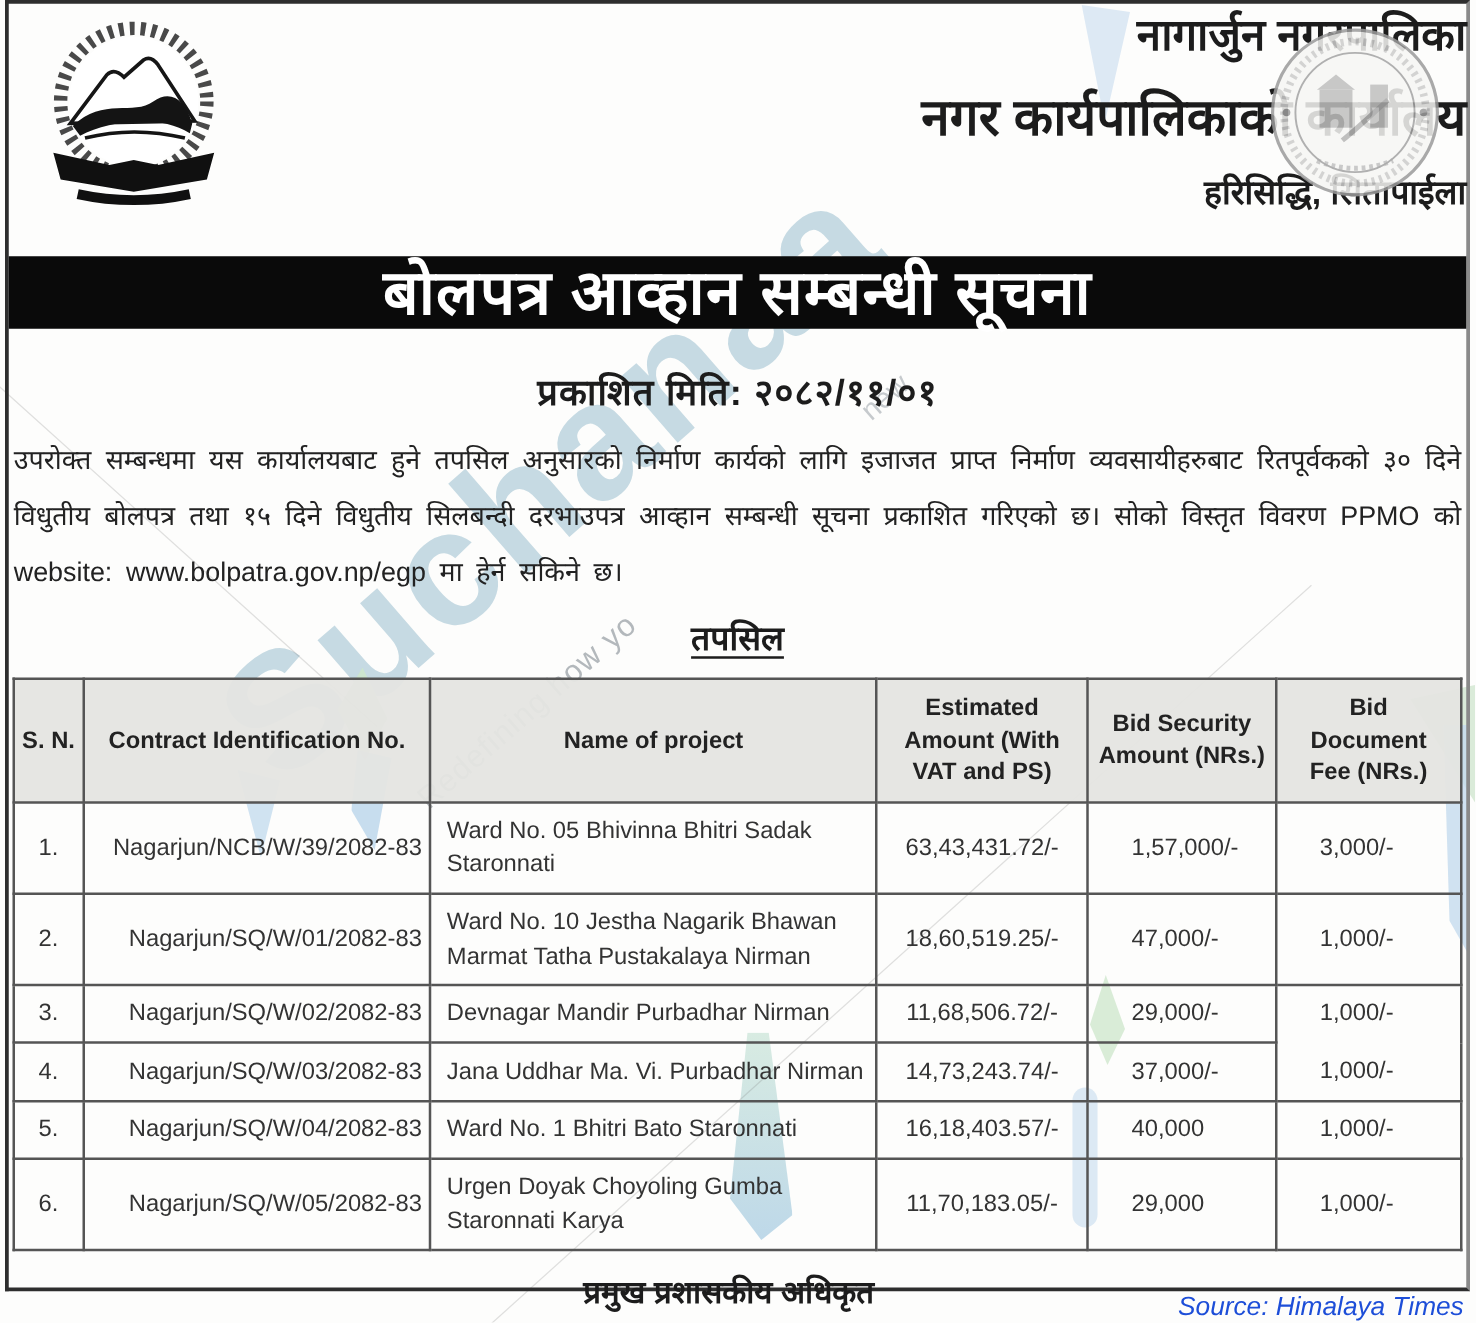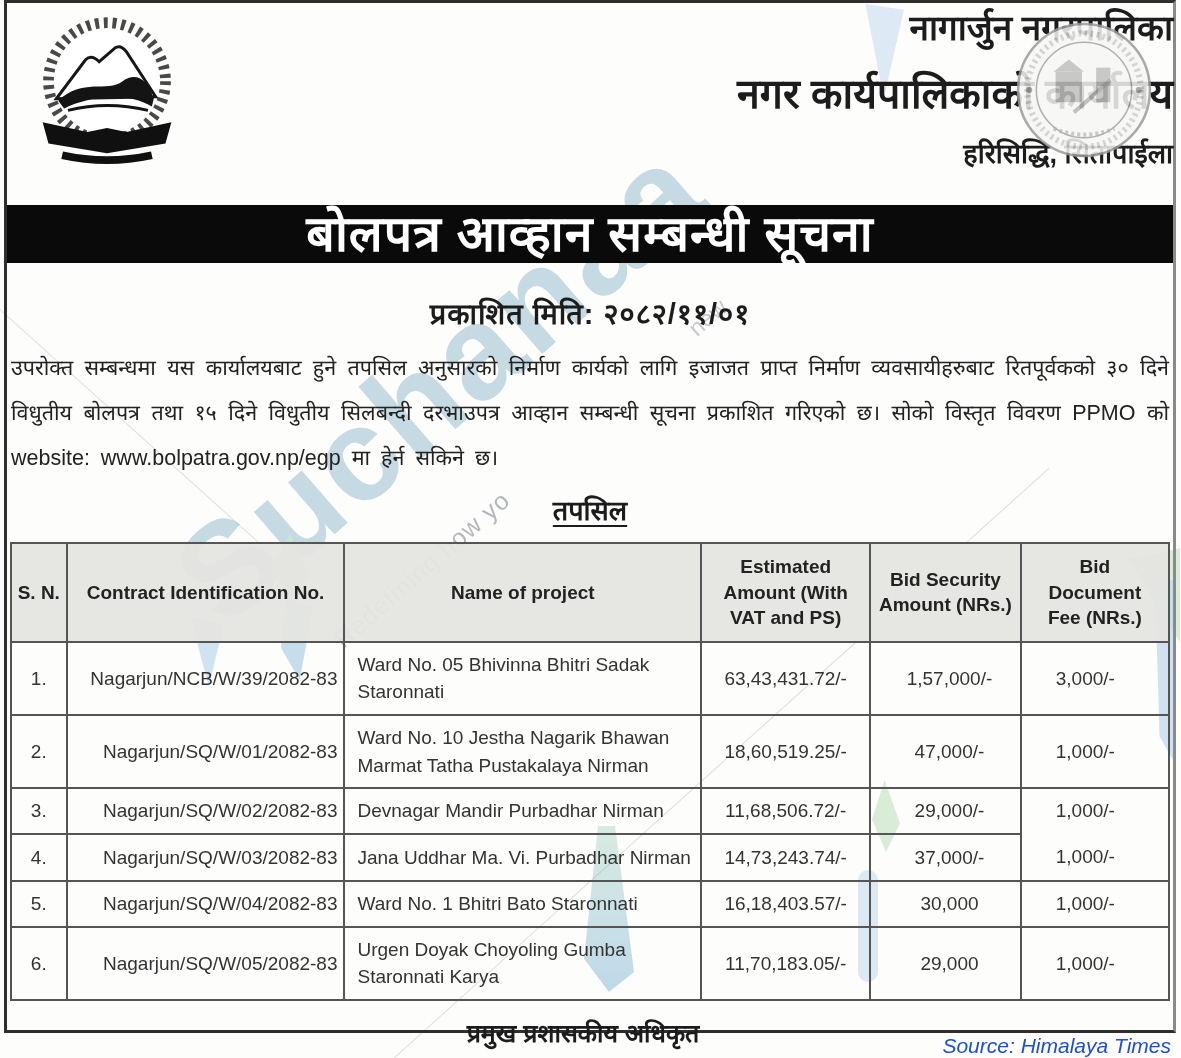--- a/index.html
+++ b/index.html
@@ -80,21 +80,21 @@
     background:rgba(229,229,225,.95); font-size:19px; font-weight:700;
     color:#222; padding:10px 6px; line-height:1.35; text-align:center;
   }
   th:nth-child(6) { padding:10px 18px; }
   th:nth-child(1) { padding:10px 2px; }
   td { font-size:19px; color:#333; padding:8px 6px; line-height:1.45; vertical-align:middle; background:transparent; }
   td.c0 { text-align:center; }
   td.c1 { padding-left:16px;text-align:right; }
   td.c2 { padding-left:12px; }
   td.c3 { text-align:center; }
-  td.c4 { padding-left:14px;text-align:center; }
+  td.c4 { padding-left:34px; }
   td.c5 { padding-left:34px; }
   tbody tr:nth-child(3) td.c5 { border-bottom-color:transparent; }
   tbody tr:nth-child(4) td.c5 { border-top-color:transparent; vertical-align:bottom; padding-bottom:10px; }
 
   .signatory { text-align:center; font-size:25px; font-weight:700; margin-top:14px; padding-right:14px; }
   .source {
     position:absolute; right:10px; bottom:0; z-index:2;
     font-size:21px; font-style:italic; color:#1d4ed8;
   }
 </style>
@@ -215,21 +215,21 @@
       <td class="c3">14,73,243.74/-</td>
       <td class="c4">37,000/-</td>
       <td class="c5">1,000/-</td>
     </tr>
 
     <tr>
       <td class="c0">5.</td>
       <td class="c1">Nagarjun/SQ/W/04/2082-83</td>
       <td class="c2">Ward No. 1 Bhitri Bato Staronnati</td>
       <td class="c3">16,18,403.57/-</td>
-      <td class="c4">30,000</td>
+      <td class="c4">40,000</td>
       <td class="c5">1,000/-</td>
     </tr>
 
     <tr>
       <td class="c0">6.</td>
       <td class="c1">Nagarjun/SQ/W/05/2082-83</td>
       <td class="c2">Urgen Doyak Choyoling Gumba Staronnati Karya</td>
       <td class="c3">11,70,183.05/-</td>
       <td class="c4">29,000</td>
       <td class="c5">1,000/-</td>

